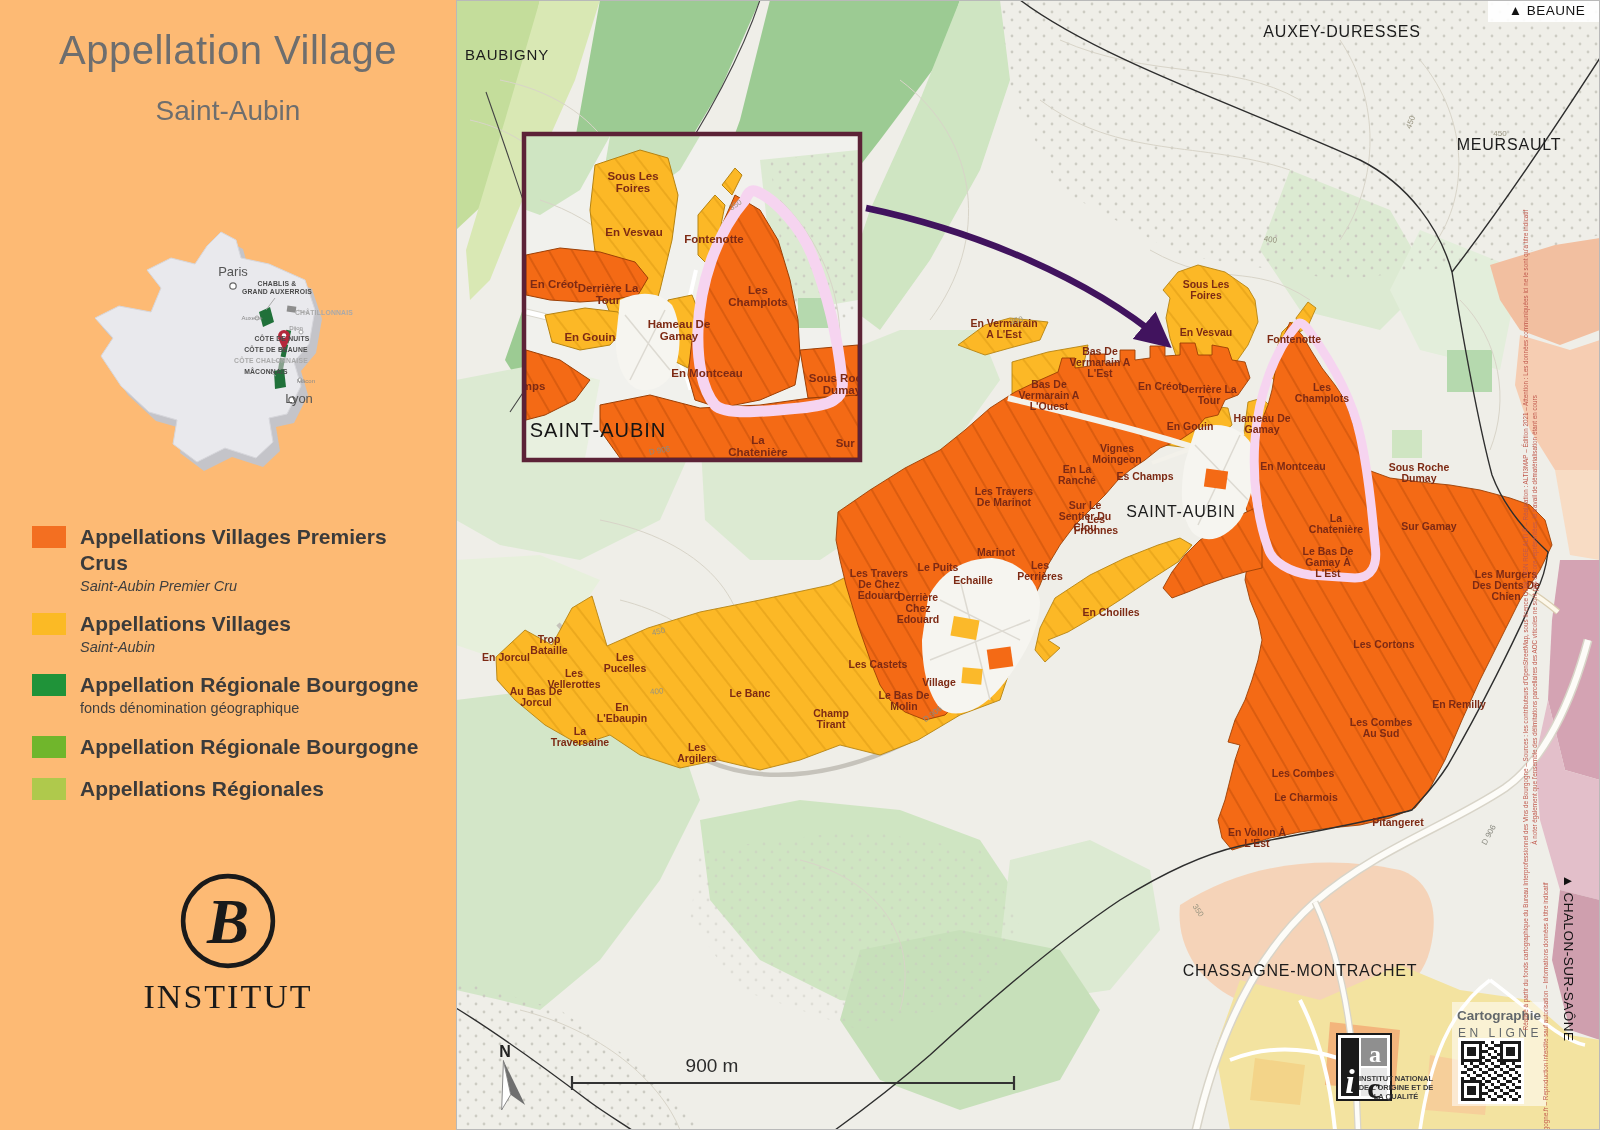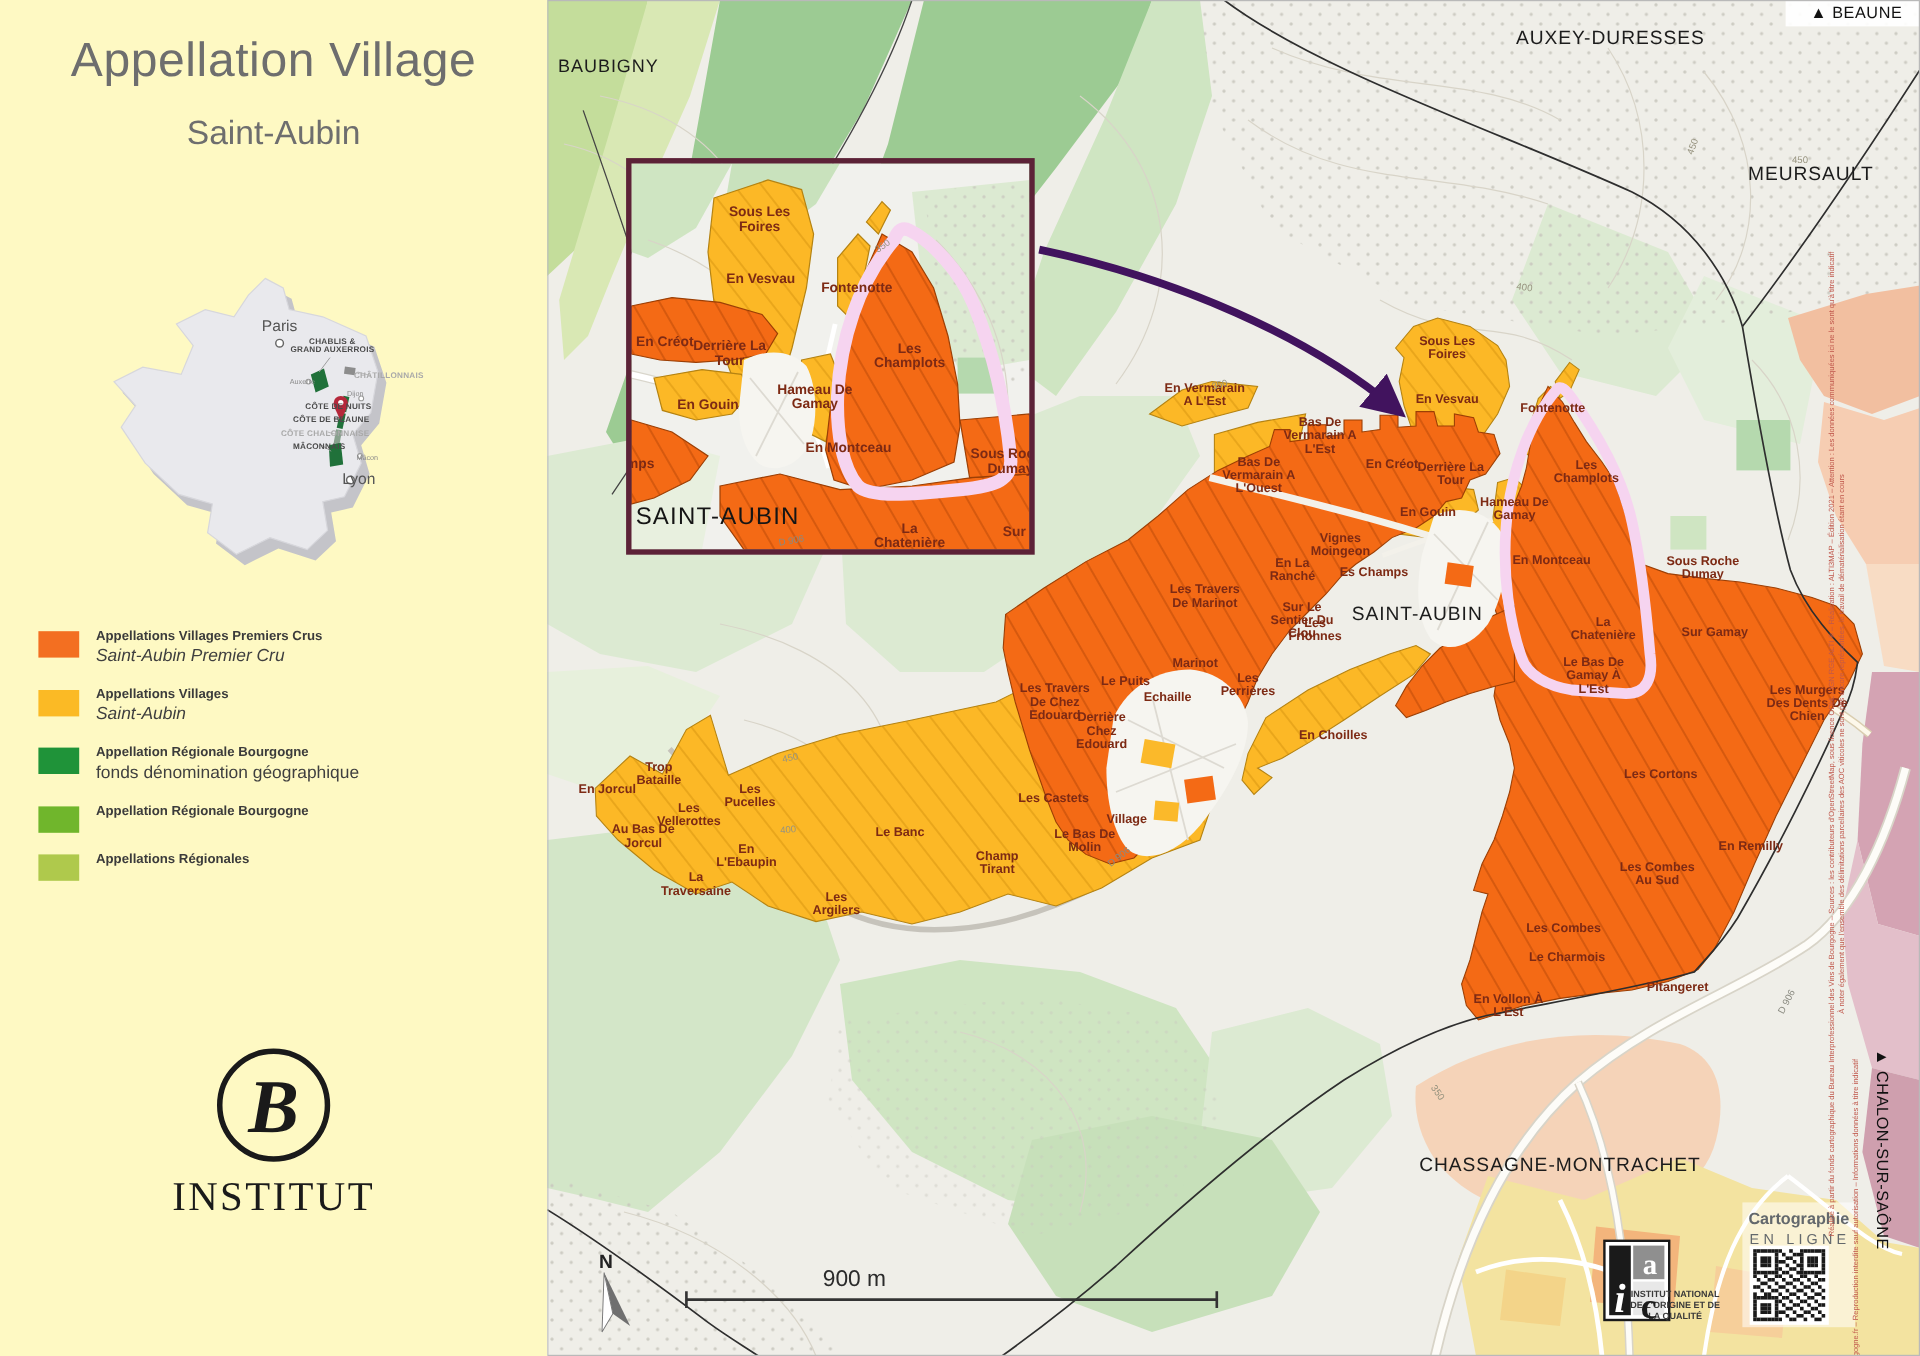--- a/index.html
+++ b/index.html
@@ -1,29 +1,29 @@
 <!DOCTYPE html>
 <html><head>
 <meta charset="utf-8">
 <style>
   html,body{margin:0;padding:0;background:#fff;font-family:"Liberation Sans",sans-serif;}
   #stage{position:relative;width:1600px;height:1130px;overflow:hidden;background:#fff;}
   
-  #panel{position:absolute;left:0;top:0;width:456px;height:1130px;background:#fef9c3;}
+  #panel{position:absolute;left:0;top:0;width:456px;height:1130px;background:#fdba74;}
   #panel h1{margin:28px 10px 0;text-align:center;font-size:40px;font-weight:400;color:#6e6e6e;letter-spacing:.5px;}
   #panel h2{margin:22px 10px 0;text-align:center;font-size:28px;font-weight:400;color:#6e6e6e;}
   #france{position:absolute;left:73px;top:218px;width:310px;height:292px;}
   .fr-city{font-size:13px;fill:#555;text-anchor:middle;}
   .fr-town{font-size:6px;fill:#8a8a8a;}
   .fr-region{font-size:6.8px;font-weight:700;fill:#4a4a4a;letter-spacing:.2px;}
   .fr-muted{fill:#a9a9a9;}
   #legend{position:absolute;left:32px;top:524px;width:400px;}
   .leg-item{display:flex;align-items:flex-start;margin-bottom:16px;}
   .swatch{flex:0 0 34px;height:22px;margin-right:14px;margin-top:2px;}
-  .leg-label{font-size:11px;font-weight:700;color:#3b3b3b;line-height:1.25;}
+  .leg-label{font-size:21px;font-weight:700;color:#3b3b3b;line-height:1.25;}
   .leg-sub{font-size:14.5px;color:#3f3f3f;line-height:1.3;}
   .leg-sub.it{font-style:italic;}
   #logo{position:absolute;left:0;top:870px;width:456px;text-align:center;color:#1a1a1a;}
   #logo .mark{width:102px;height:102px;margin:0 auto;}
   #logo .l1{margin-top:10px;font-size:16px;letter-spacing:6px;font-weight:400;}
   #logo .l2{margin-top:2px;font-family:"Liberation Serif",serif;font-size:34px;letter-spacing:2px;font-weight:400;}
   
   #map{position:absolute;left:456px;top:0;width:1144px;height:1130px;}
   .lbl{text-anchor:middle;}
   .parcel{font-size:10.5px;font-weight:700;fill:#7d2a14;}

